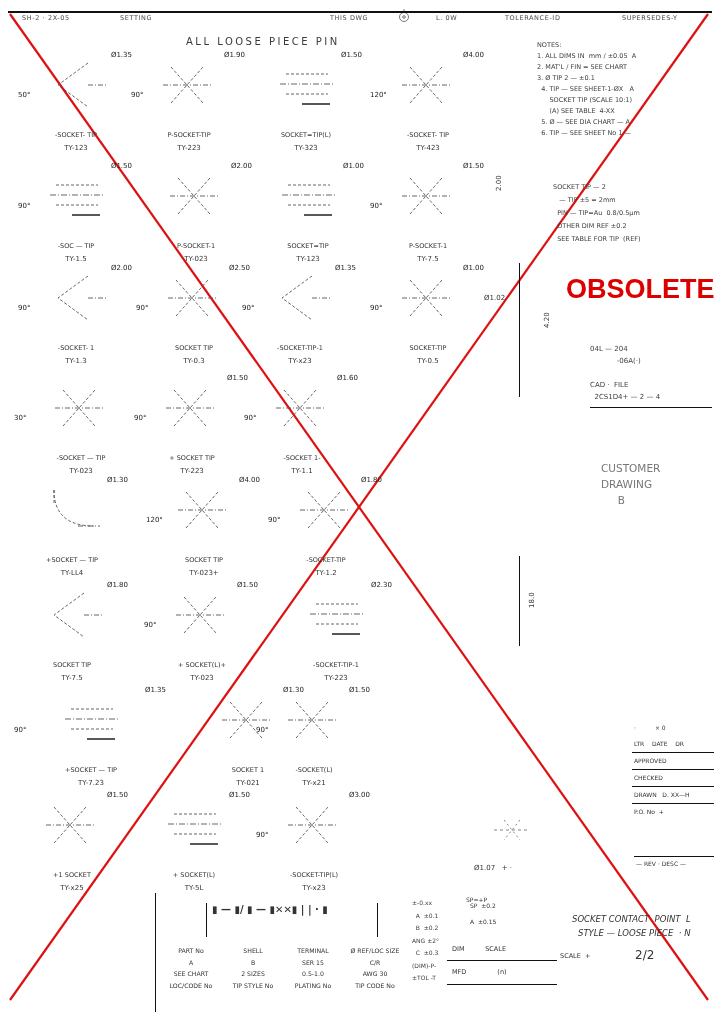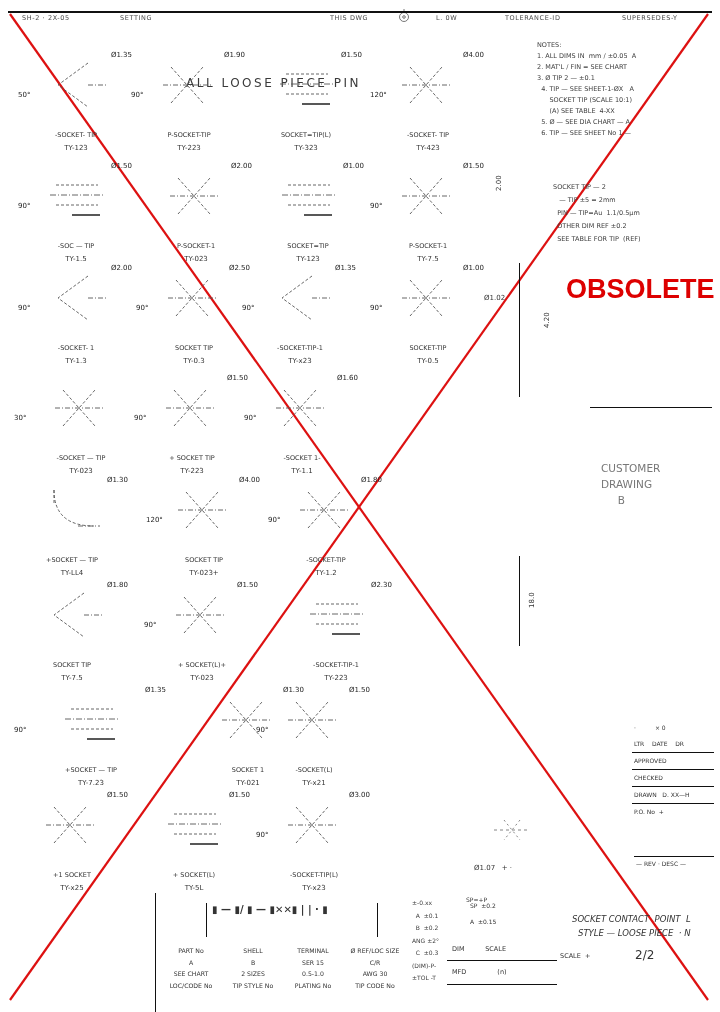--- a/index.html
+++ b/index.html
@@ -1,20 +1,20 @@
 <!DOCTYPE html>
 <html><head>
 <meta charset="utf-8">
 <style>
   html,body{margin:0;padding:0;background:#fff;}
   .page{position:relative;width:720px;height:1012px;background:#fff;overflow:hidden;
         font-family:"DejaVu Sans",sans-serif;color:#222;}
   .t{position:absolute;white-space:pre;color:#333;}
   .hdrf{font-size:6.5px;color:#4a4a4a;letter-spacing:.6px;}
-  .heading{position:absolute;left:186px;top:36px;font-size:12px;letter-spacing:2.5px;color:#3a3a3a;white-space:pre;margin-top:40px;}
+  .heading{position:absolute;left:186px;top:36px;font-size:10px;letter-spacing:2.5px;color:#3a3a3a;white-space:pre;}
   .fig{position:absolute;width:112px;text-align:center;font-size:6.5px;color:#2a2a2a;}
   .fig svg{display:block;margin:2px auto 0;}
   .fig .ang{position:absolute;left:-2px;top:36px;font-size:7px;color:#222;}
   .fig .dia{position:absolute;right:0;top:-4px;font-size:7px;color:#222;}
   .cap1{margin-top:20px;line-height:8px;color:#333;}
   .cap2{margin-top:5px;font-size:7px;color:#333;}
   .noteblk{position:absolute;white-space:pre;color:#3d3d3d;}
   .noteblk div{white-space:pre;}
   .stamp{position:absolute;left:566px;top:274px;font-weight:900;font-size:27px;
          font-family:"Liberation Sans","DejaVu Sans",sans-serif;letter-spacing:0px;}
@@ -351,21 +351,22 @@
         <line x1="14" y1="10" x2="46" y2="46" stroke="#555555" stroke-width="0.9" stroke-dasharray="3,2"></line>
     <line x1="14" y1="46" x2="46" y2="10" stroke="#555555" stroke-width="0.9" stroke-dasharray="3,2"></line>
     <line x1="6" y1="28" x2="54" y2="28" stroke="#555555" stroke-width="0.9" stroke-dasharray="5,2,1,2"></line>
       </svg>
       <div class="ang">90°</div>
       <div class="dia">Ø3.00</div>
       <div class="cap1">-SOCKET-TIP(L)</div>
       <div class="cap2">TY-x23</div>
     </div>
     <div class="noteblk" style="left: 537px; top: 40px; font-size: 6.5px; line-height: 11px;"><div>NOTES:</div><div>1. ALL DIMS IN  mm / ±0.05  A</div><div>2. MAT'L / FIN = SEE CHART</div><div>3. Ø TIP 2 — ±0.1</div><div>  4. TIP — SEE SHEET-1-ØX   A</div><div>      SOCKET TIP (SCALE 10:1)</div><div>      (A) SEE TABLE  4-XX</div><div>  5. Ø — SEE DIA CHART — A</div><div>  6. TIP — SEE SHEET No 1 —</div></div>
-    <div class="noteblk" style="left: 553px; top: 181px; font-size: 6.5px; line-height: 13px;"><div>SOCKET TIP — 2</div><div>   — TIP ±5 = 2mm</div><div>  PIN — TIP=Au  1.1/0.5µm</div><div>  OTHER DIM REF ±0.2</div><div>  SEE TABLE FOR TIP  (REF)</div></div>
+    <div class="noteblk" style="left: 553px; top: 181px; font-size: 6.5px; line-height: 13px;"><div>SOCKET TIP — 2</div><div>   — TIP ±5 = 2mm</div><div>  PIN — TIP=Au  0.8/0.5µm</div><div>  OTHER DIM REF ±0.2</div><div>  SEE TABLE FOR TIP  (REF)</div></div>
+    <div class="noteblk" style="left: 590px; top: 343px; font-size: 7px; line-height: 12px;"><div>04L — 204</div><div>            -06A(·)</div><div>&nbsp;</div><div>CAD ·  FILE</div><div>  2CS1D4+ — 2 — 4</div></div>
     <div class="noteblk" style="left: 601px; top: 460px; font-size: 10.5px; line-height: 16px; color: rgb(119, 119, 119);"><div>CUSTOMER</div><div>DRAWING</div><div>     B</div></div>
     <div class="noteblk" style="left: 412px; top: 897px; font-size: 6px; line-height: 12.5px;"><div>±-0.xx</div><div>  A  ±0.1</div><div>  B  ±0.2</div><div>ANG ±2°</div><div>  C  ±0.3</div><div>(DIM)-P-</div><div>±TOL -T</div></div>
     <div class="t" style="left: 160px; top: 945px; width: 62px; font-size: 6.2px; text-align: center; line-height: 11.5px;"><div>PART No</div><div>A</div><div>SEE CHART</div><div>LOC/CODE No</div></div>
     <div class="t" style="left: 222px; top: 945px; width: 62px; font-size: 6.2px; text-align: center; line-height: 11.5px;"><div>SHELL</div><div>B</div><div>2 SIZES</div><div>TIP STYLE No</div></div>
     <div class="t" style="left: 284px; top: 945px; width: 58px; font-size: 6.2px; text-align: center; line-height: 11.5px;"><div>TERMINAL</div><div>SER 15</div><div>0.5-1.0</div><div>PLATING No</div></div>
     <div class="t" style="left: 342px; top: 945px; width: 66px; font-size: 6.2px; text-align: center; line-height: 11.5px;"><div>Ø REF/LOC SIZE</div><div>C/R</div><div>AWG 30</div><div>TIP CODE No</div></div>
     <div class="t rot" style="left: 495px; top: 191px; font-size: 7px;">2.00</div>
     <div class="t rot" style="left: 543px; top: 328px; font-size: 7px;">4.20</div>
     <div class="t rot" style="left: 528px; top: 608px; font-size: 7px;">18.0</div>
     <div class="t" style="left: 484px; top: 294px; font-size: 7px;">Ø1.02</div>

